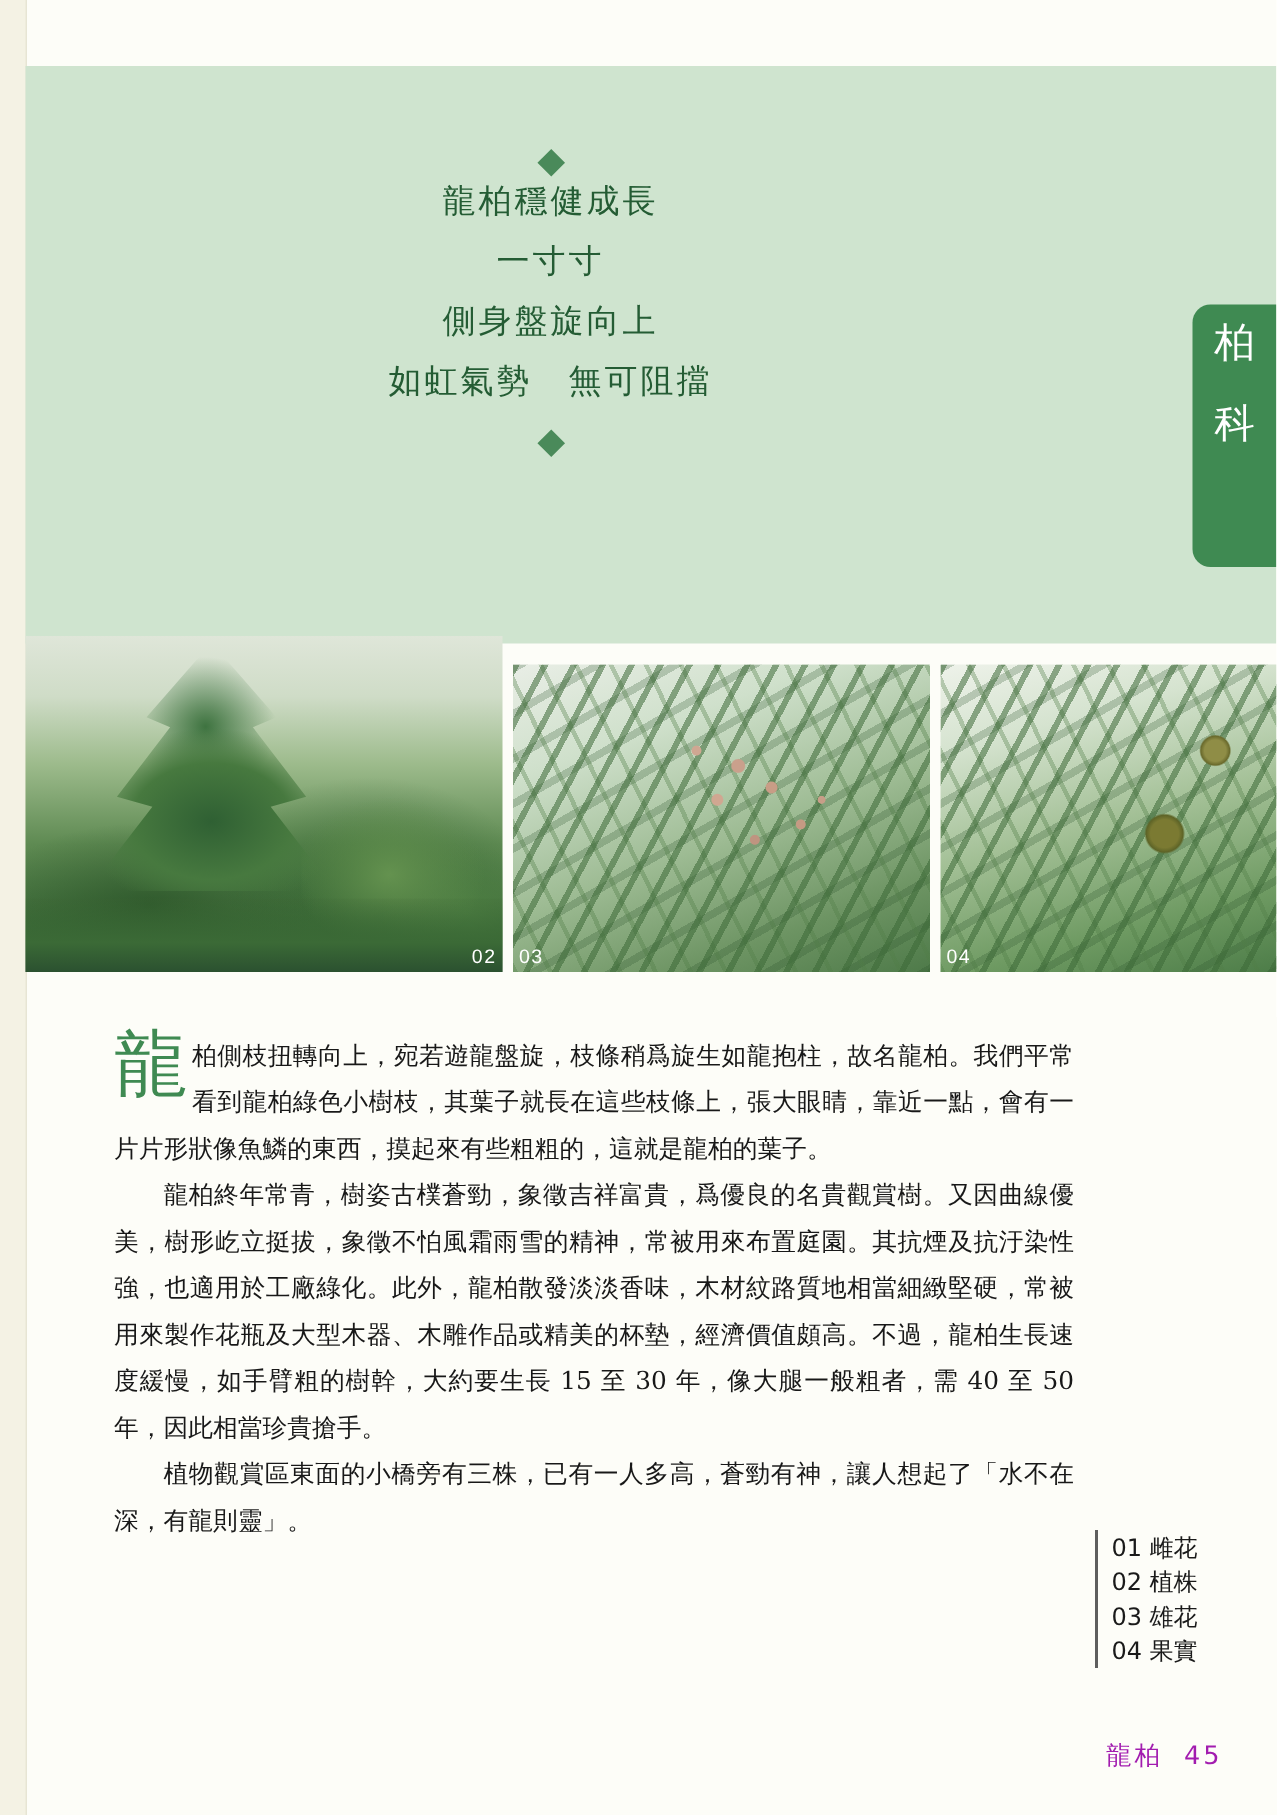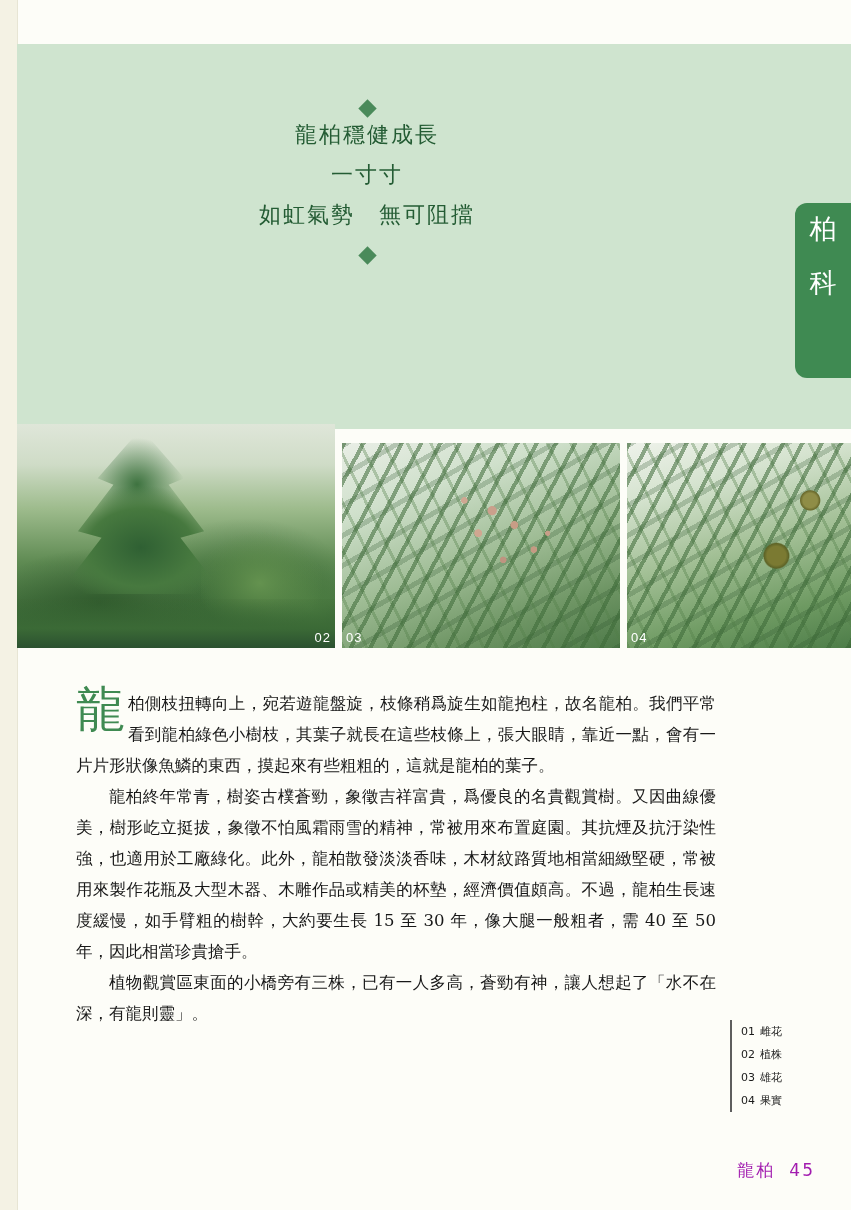--- a/index.html
+++ b/index.html
@@ -191,21 +191,21 @@
   }
 
   
   .captions {
     position: absolute;
     left: 730px; top: 1020px;
     width: 100px;
     padding-left: 9px;
     border-left: 2px solid #5e5e5e;
     font-family: "DejaVu Sans", "Liberation Sans", sans-serif;
-    font-size: 11px;
+    font-size: 16px;
     line-height: 23px;
     color: #1a1a1a;
   }
   .captions .cap-num { margin-right: 5px; }
 
   
   .footer {
     position: absolute;
     right: 36px; bottom: 28px;
     color: #a21caf;
@@ -229,20 +229,21 @@
 <div class="page">
 
   <div class="top-strip"></div>
   <div class="left-margin"></div>
 
   <div class="poem-panel">
     <div class="poem-inner">
       <div class="diamond" style="margin-top:58px;"></div>
       <p class="poem-line">龍柏穩健成長</p>
       <p class="poem-line">一寸寸</p>
+      <p class="poem-line">側身盤旋向上</p>
       <p class="poem-line">如虹氣勢　無可阻擋</p>
       <div class="diamond" style="margin-top:14px;"></div>
     </div>
   </div>
 
   <div class="side-tab">
     <span class="tab-char">柏</span>
     <span class="tab-char">科</span>
   </div>
 

